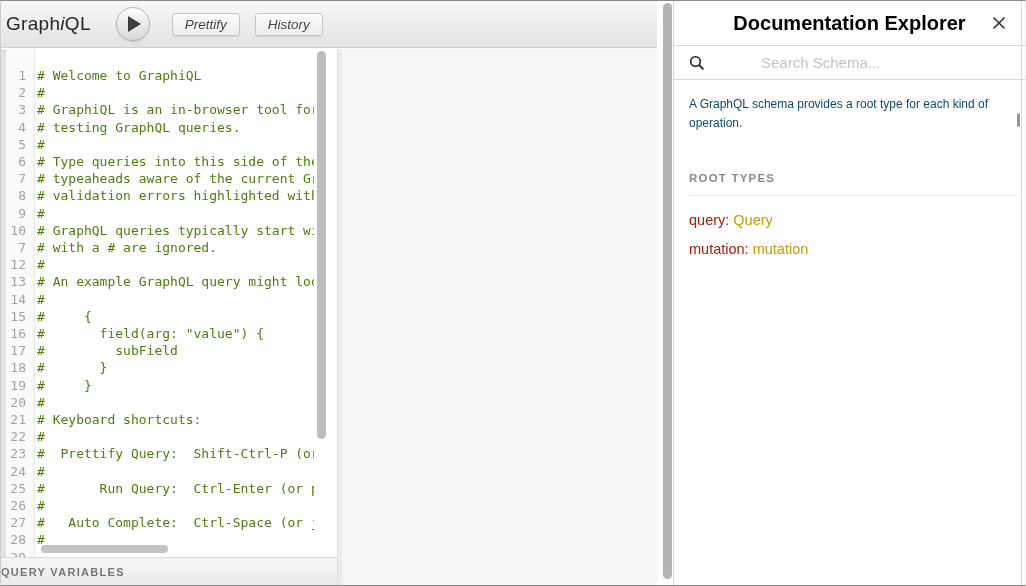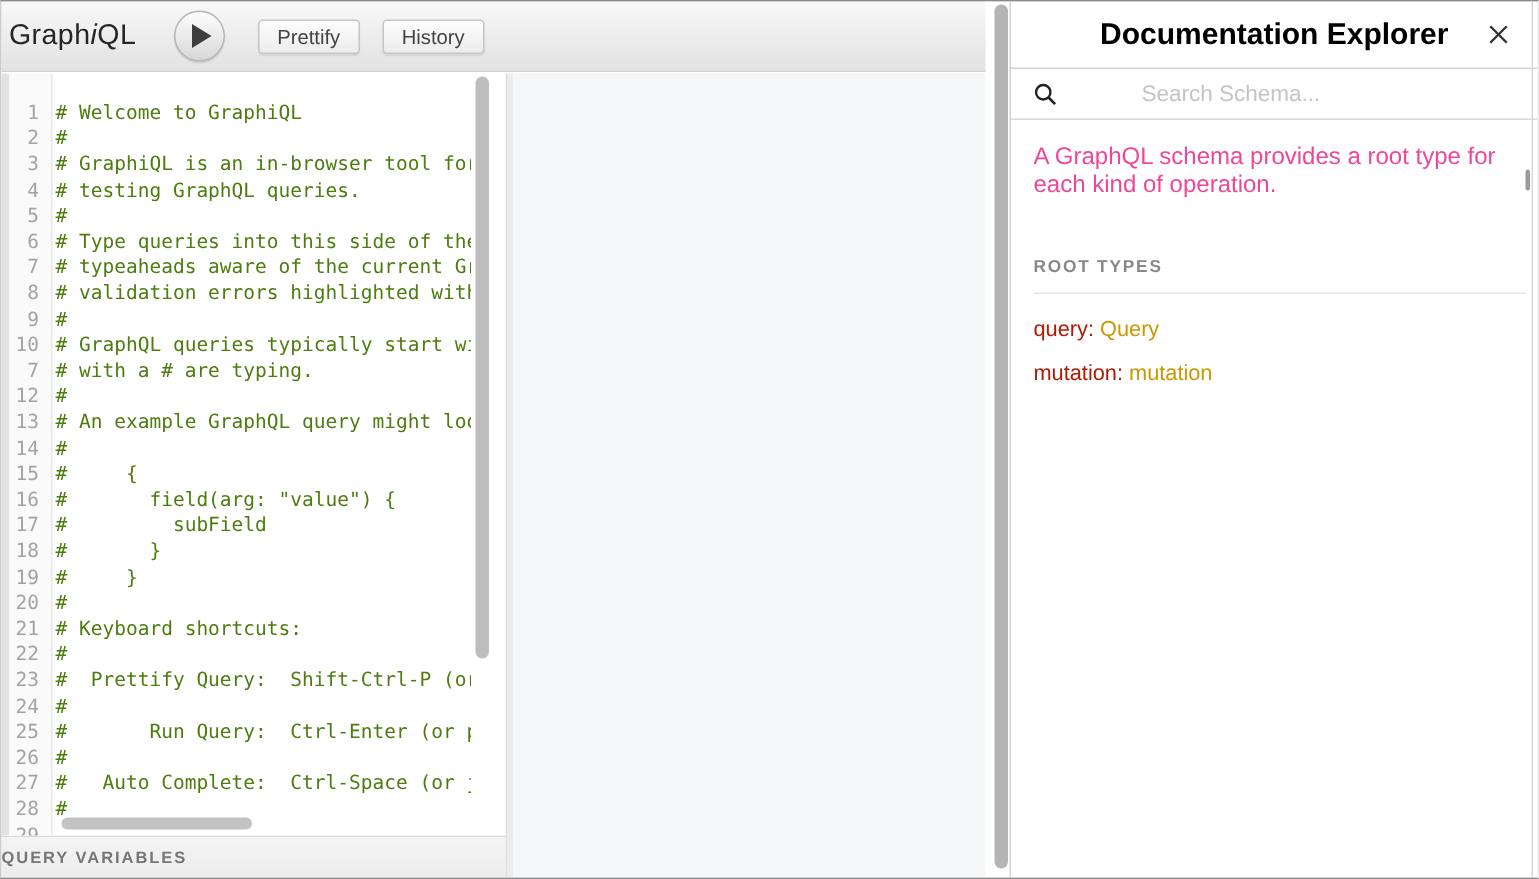--- a/index.html
+++ b/index.html
@@ -30,21 +30,21 @@
   .play-tri {
     width:0; height:0; margin-left:3px;
     border-top:8px solid transparent; border-bottom:8px solid transparent;
     border-left:13px solid #3d3d3d;
   }
   .tb-btn {
     margin-left:15px; height:23px; padding:0 12px; font-size:13.5px; color:#444;
     background:linear-gradient(#fdfdfd,#ececec);
     border:1px solid #c6c6c6; border-radius:3px;
     box-shadow:0 1px 0 rgba(255,255,255,.7) inset, 0 1px 1px rgba(0,0,0,.08);
-    display:flex; align-items:center; cursor:pointer;
+    display:flex; align-items:center; cursor:pointer;font-style:italic;
   }
   .tb-btn:first-of-type { margin-left:22px; }
 
   .work { position:absolute; left:0; right:0; top:48px; bottom:0; display:flex; }
 
   
   .editor-pane { width:336px; position:relative; display:flex; flex-direction:column; }
   .editor { position:relative; flex:1; background:#fff; overflow:hidden; }
   .edge-strip { position:absolute; left:0; top:0; bottom:0; width:5px; background:#e2e2e2; }
   .gutter-bg {
@@ -108,21 +108,21 @@
     height:34px; border-bottom:1px solid #d8d8d8;
     display:flex; align-items:center; padding:0 15px;gap:48px;
   }
   .search-icon { width:16px; height:16px; margin-right:8px; flex:none; }
   .search-input {
     border:none; outline:none; flex:1; font-size:15px; color:#333;
     font-family:"Liberation Sans", sans-serif; background:transparent;
   }
   .search-input::placeholder { color:#c4c4c4; }
   .doc-body { padding:15px; }
-  .doc-desc { font-size:16px; color:#ec4899; line-height:19px; }
+  .doc-desc { font-size:12px; color:#0c4a6e; line-height:19px; }
   .doc-section-title {
     margin-top:39px; font-size:11.5px; font-weight:bold; color:#888;
     letter-spacing:1.2px; padding-bottom:11px; border-bottom:1px solid #e6e6e6;
     margin-right:-7px;
   }
   .doc-items { margin-top:16px; }
   .doc-item { font-size:14.5px; margin-bottom:13px; cursor:pointer; }
   .kw { color:var(--kw,#b11a04); }
   .tn { color:var(--tn,#ca9800); }
 </style>
@@ -148,21 +148,21 @@
             <div class="cm-row"><span class="cm-ln">1</span><span class="cm-text"># Welcome to GraphiQL</span></div>
             <div class="cm-row"><span class="cm-ln">2</span><span class="cm-text">#</span></div>
             <div class="cm-row"><span class="cm-ln">3</span><span class="cm-text"># GraphiQL is an in-browser tool for writing, validating, and</span></div>
             <div class="cm-row"><span class="cm-ln">4</span><span class="cm-text"># testing GraphQL queries.</span></div>
             <div class="cm-row"><span class="cm-ln">5</span><span class="cm-text">#</span></div>
             <div class="cm-row"><span class="cm-ln">6</span><span class="cm-text"># Type queries into this side of the screen, and you will see intelligent</span></div>
             <div class="cm-row"><span class="cm-ln">7</span><span class="cm-text"># typeaheads aware of the current GraphQL type schema and live syntax and</span></div>
             <div class="cm-row"><span class="cm-ln">8</span><span class="cm-text"># validation errors highlighted within the text.</span></div>
             <div class="cm-row"><span class="cm-ln">9</span><span class="cm-text">#</span></div>
             <div class="cm-row"><span class="cm-ln">10</span><span class="cm-text"># GraphQL queries typically start with a "{" character. Lines that starts</span></div>
-            <div class="cm-row"><span class="cm-ln">7</span><span class="cm-text"># with a # are typing.</span></div>
+            <div class="cm-row"><span class="cm-ln">7</span><span class="cm-text"># with a # are ignored.</span></div>
             <div class="cm-row"><span class="cm-ln">12</span><span class="cm-text">#</span></div>
             <div class="cm-row"><span class="cm-ln">13</span><span class="cm-text"># An example GraphQL query might look like:</span></div>
             <div class="cm-row"><span class="cm-ln">14</span><span class="cm-text">#</span></div>
             <div class="cm-row"><span class="cm-ln">15</span><span class="cm-text">#     {</span></div>
             <div class="cm-row"><span class="cm-ln">16</span><span class="cm-text">#       field(arg: "value") {</span></div>
             <div class="cm-row"><span class="cm-ln">17</span><span class="cm-text">#         subField</span></div>
             <div class="cm-row"><span class="cm-ln">18</span><span class="cm-text">#       }</span></div>
             <div class="cm-row"><span class="cm-ln">19</span><span class="cm-text">#     }</span></div>
             <div class="cm-row"><span class="cm-ln">20</span><span class="cm-text">#</span></div>
             <div class="cm-row"><span class="cm-ln">21</span><span class="cm-text"># Keyboard shortcuts:</span></div>

